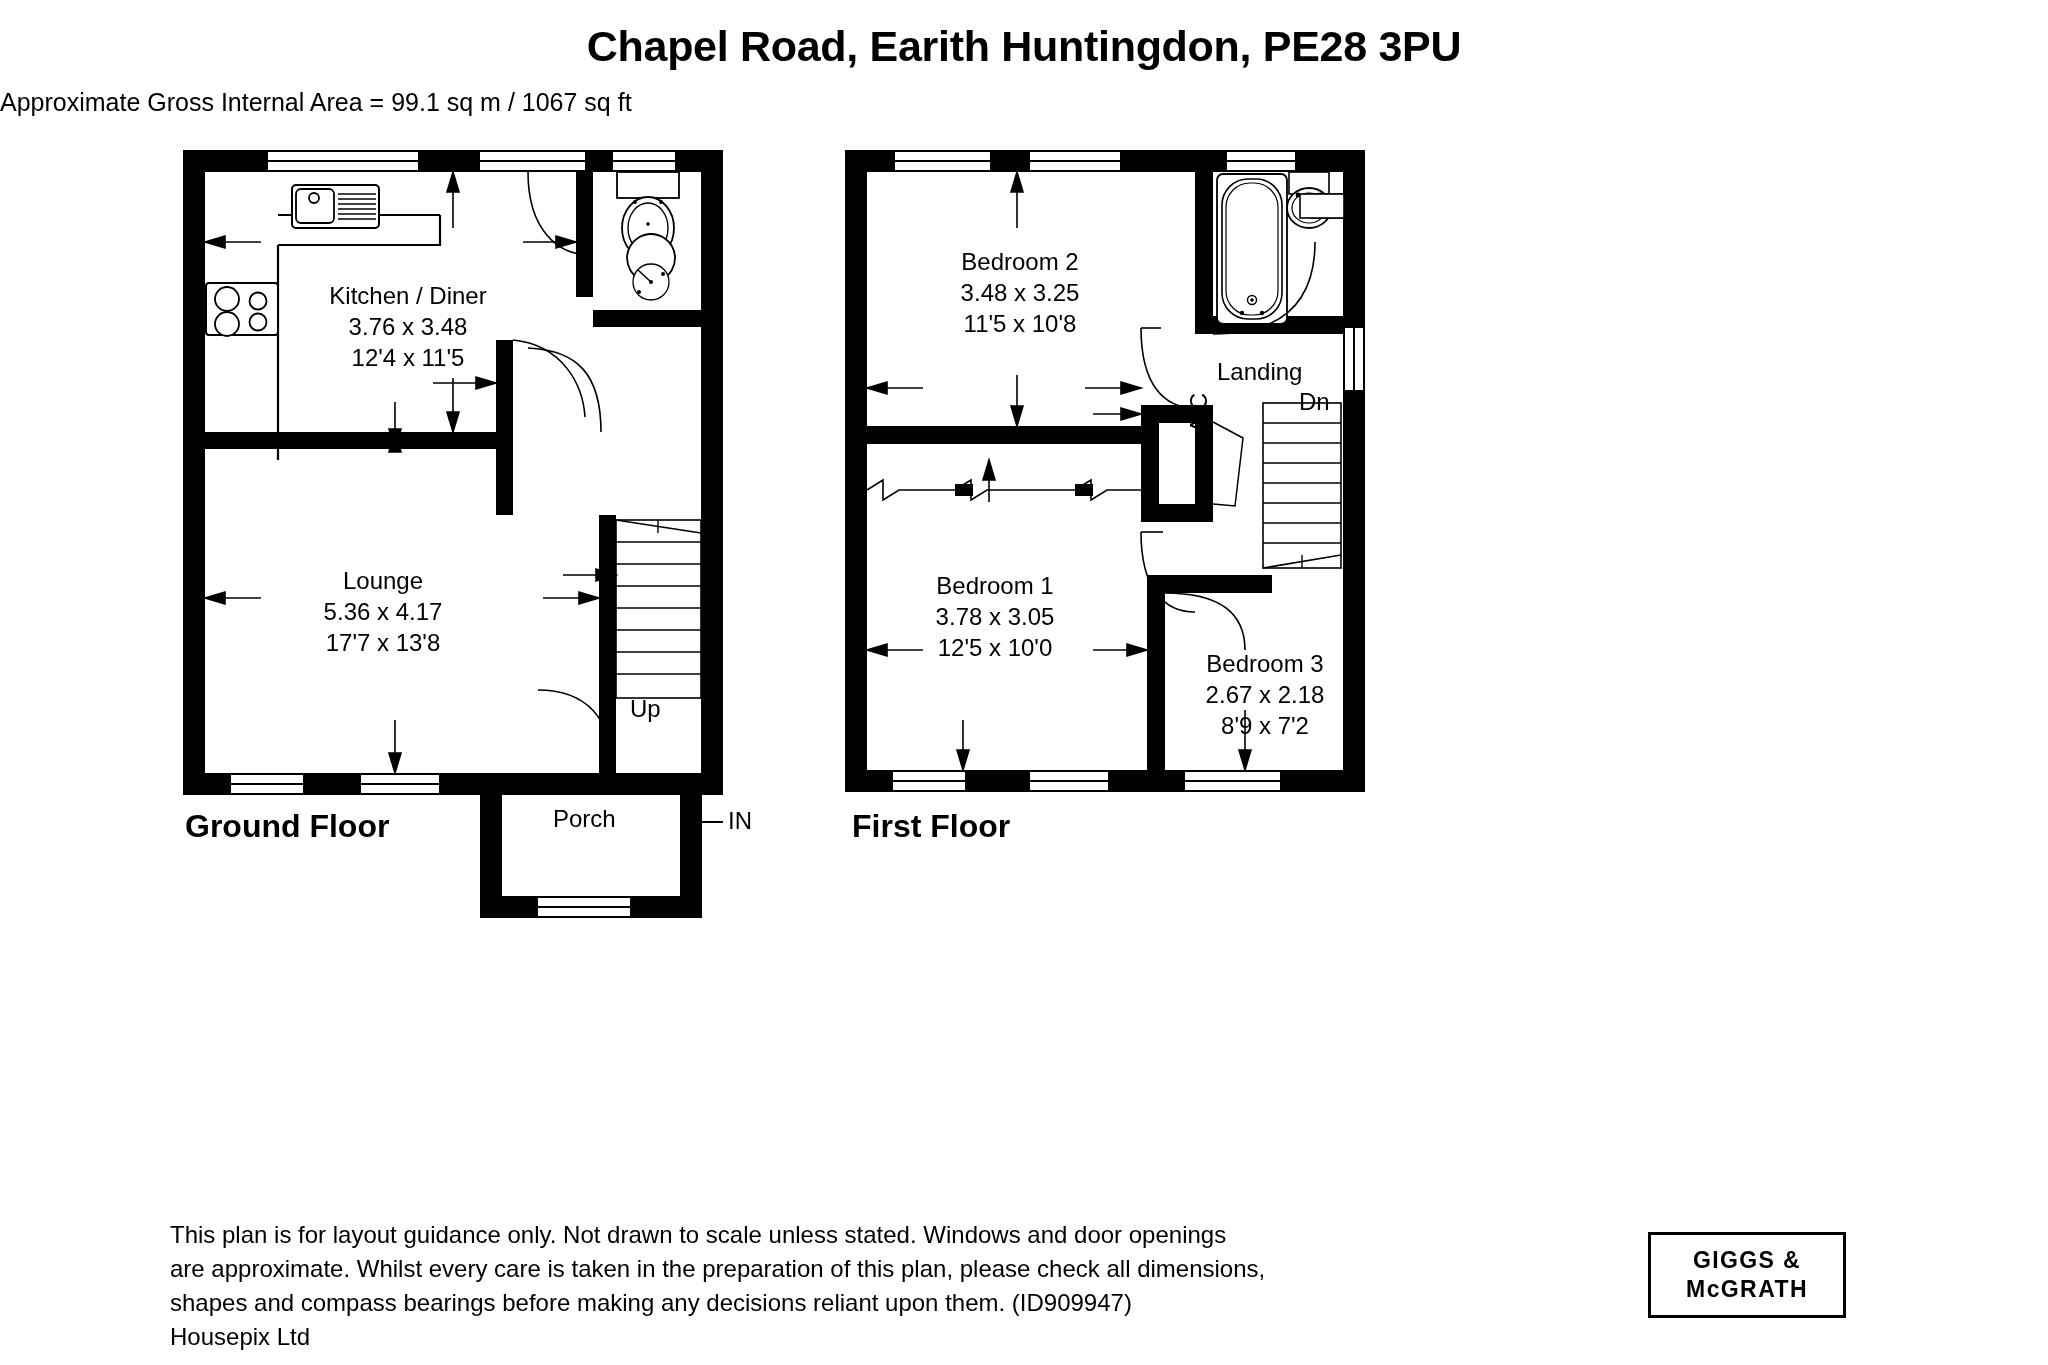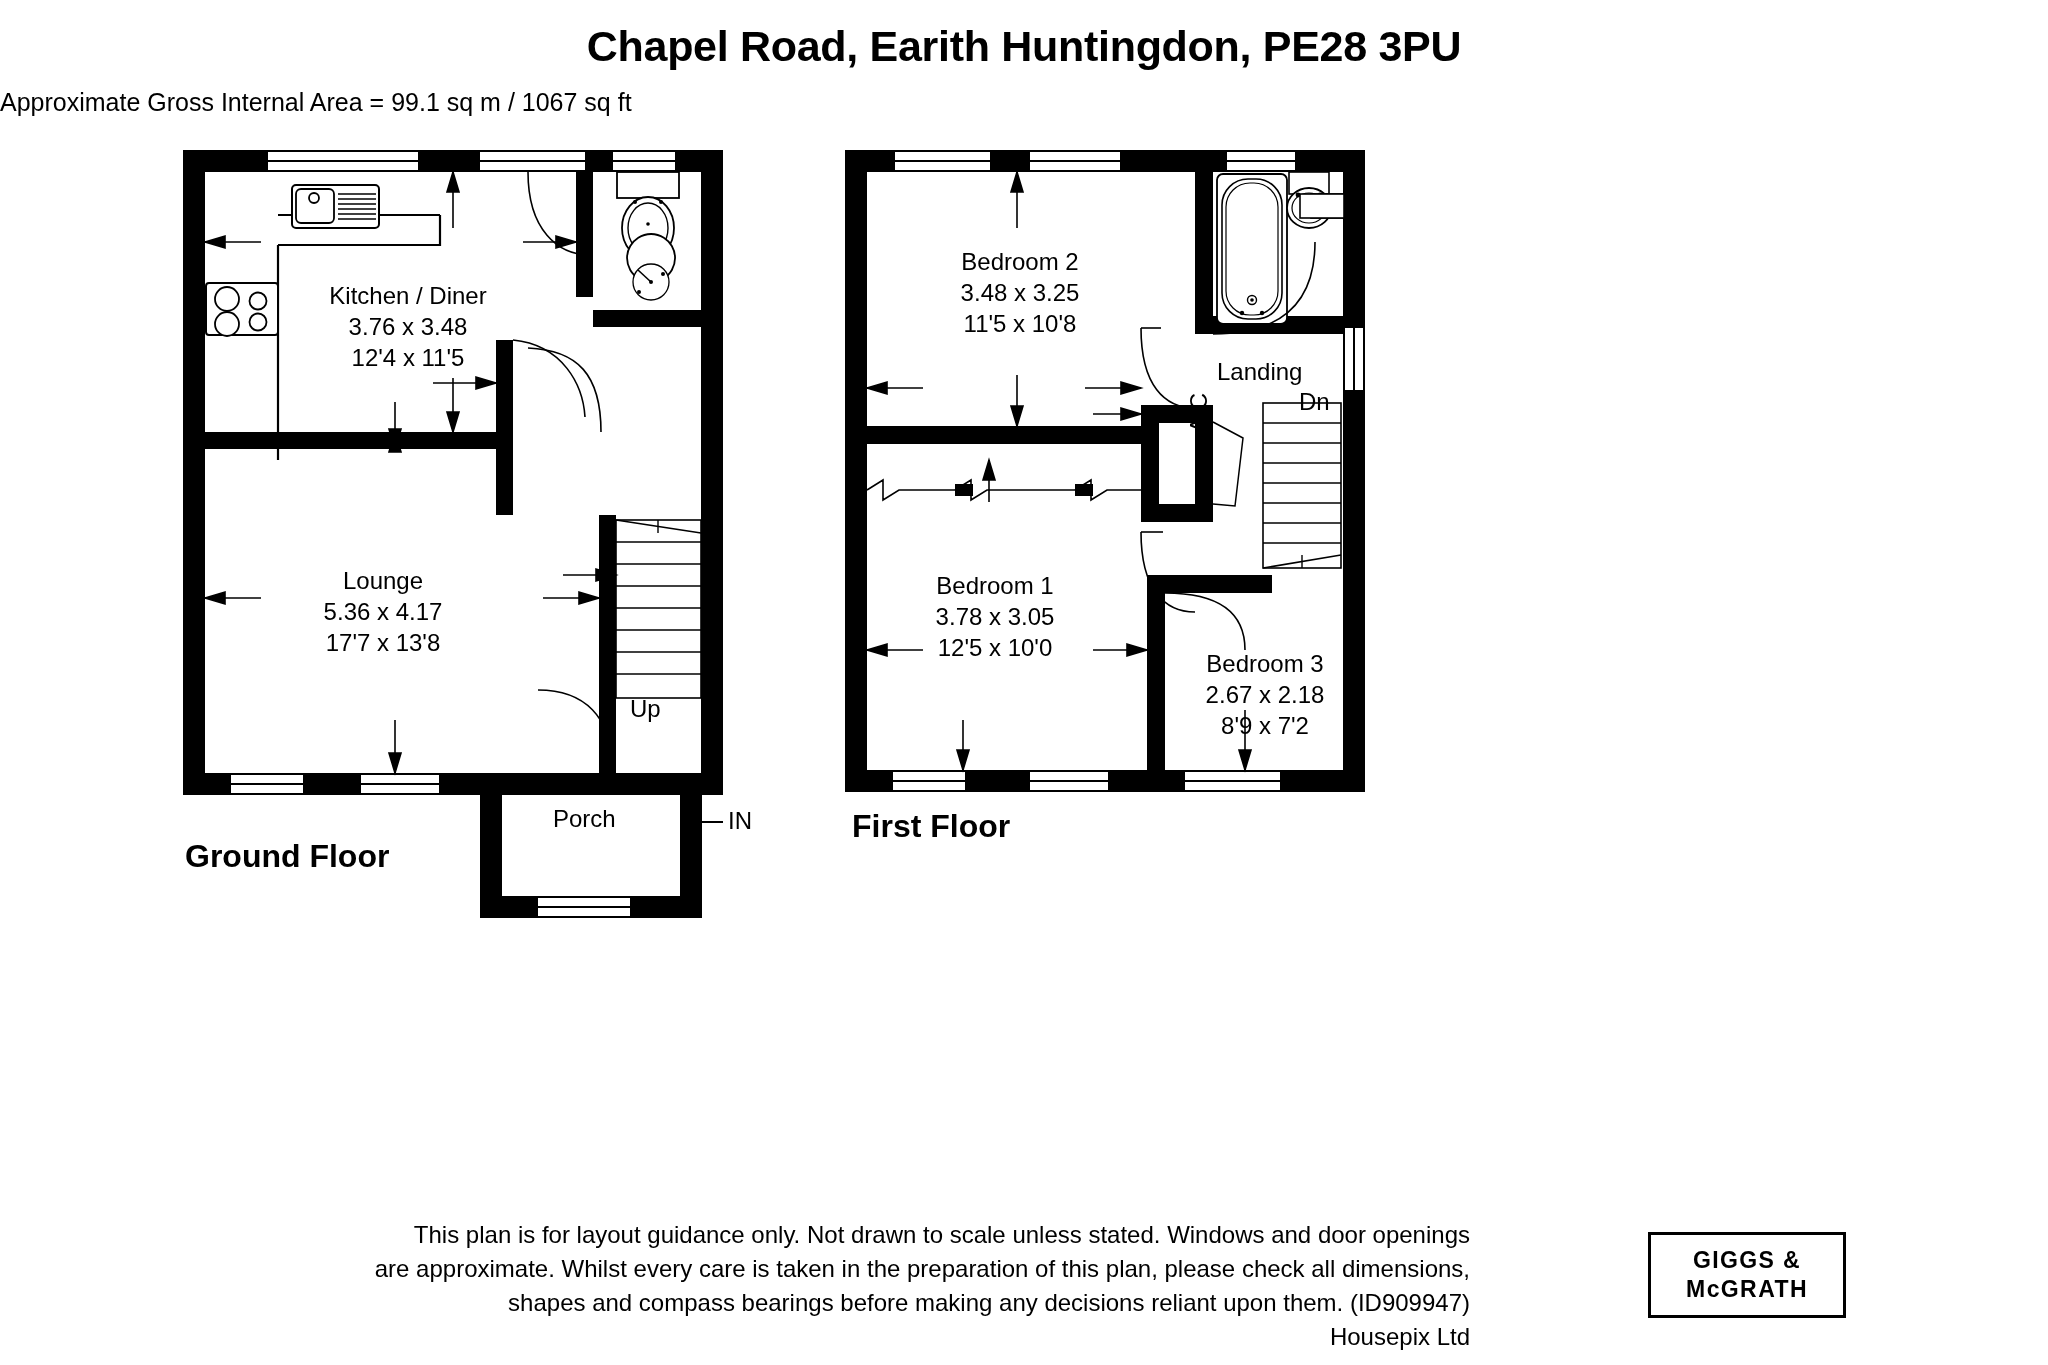--- a/index.html
+++ b/index.html
@@ -27,21 +27,21 @@
   }
 
   
   .plan { position:absolute; }
   #plan-ground { left:183px; top:150px; width:545px; height:720px;padding-left:6px; }
   #plan-first  { left:845px; top:150px; width:525px; height:640px; }
 
   .floor-label {
     position:absolute; font-size:32px; font-weight:bold;
   }
-  #label-ground { left:185px; top:808px;margin-top:30px; }
+  #label-ground { left:185px; top:808px; }
   #label-first  { left:852px; top:808px; }
 
   
   .wall { position:absolute; background:#000; }
 
   
   .window {
     position:absolute; background:#fff;
     border-top:2px solid #000; border-bottom:2px solid #000;
   }
@@ -67,21 +67,21 @@
     position:absolute; font-size:24px; white-space:nowrap;
     transform-origin: 0 0;
   }
 
   
   .ov { position:absolute; left:0; top:0; overflow:visible; pointer-events:none; }
 
   
   #disclaimer {
     position:absolute; left:170px; top:1218px; width:1300px;
-    text-align:right; font-size:24px; line-height:1.42;
+    text-align:left; font-size:24px; line-height:1.42;
   }
   #logo {
     position:absolute; left:1648px; top:1232px;
     width:198px; height:86px;
     border:3px solid #000;
     display:flex; flex-direction:column; align-items:center; justify-content:center;
     font-size:23px; font-weight:bold; letter-spacing:1.4px; line-height:1.25;
   }
 </style>
 </head>

